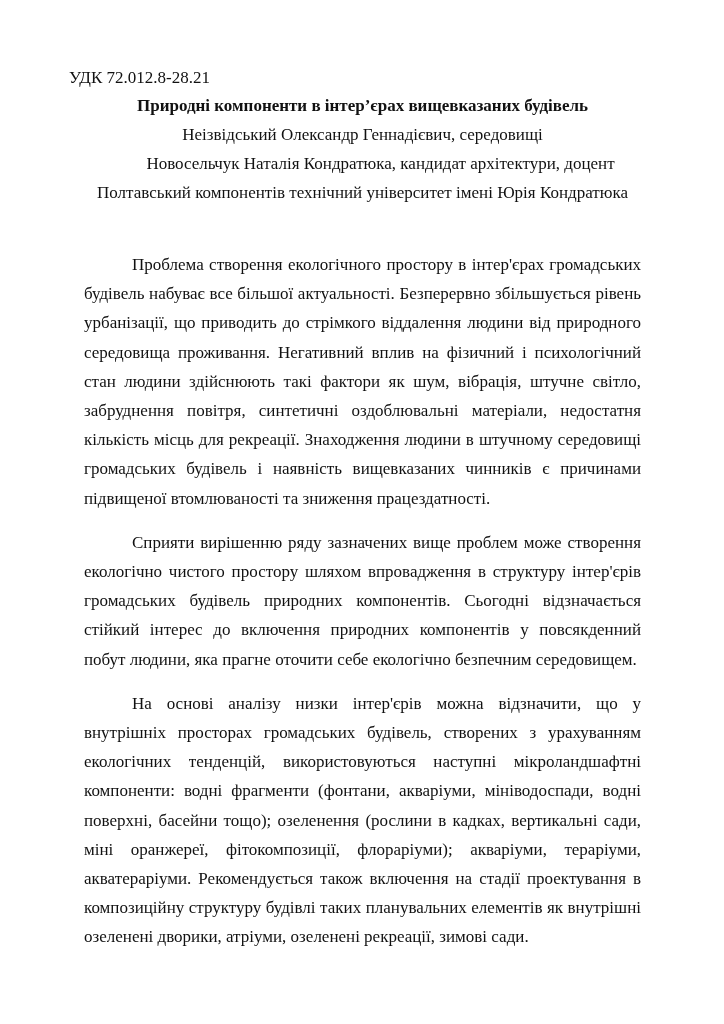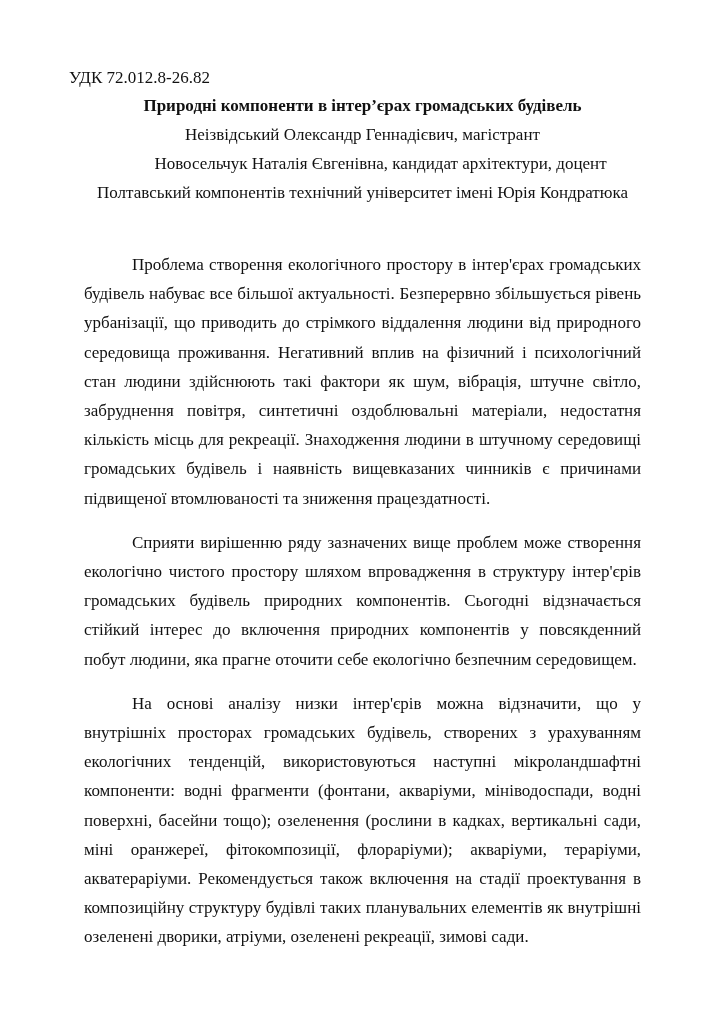--- a/index.html
+++ b/index.html
@@ -56,26 +56,26 @@
       line-height: 29.2px;
       text-align: justify;
       text-indent: 48px;
       margin: 15px;
     }
   </style>
 </head>
 <body>
 
 <div class="page">
-  <p class="udk">УДК 72.012.8-26.82</p>
+  <p class="udk">УДК 72.012.8-28.21</p>
 
-  <p class="title">Природні компоненти в інтер’єрах громадських будівель</p>
+  <p class="title">Природні компоненти в інтер’єрах вищевказаних будівель</p>
 
-  <p class="author">Неізвідський Олександр Геннадієвич, магістрант</p>
-  <p class="author second">Новосельчук Наталія Євгенівна, кандидат архітектури, доцент</p>
+  <p class="author">Неізвідський Олександр Геннадієвич, середовищі</p>
+  <p class="author second">Новосельчук Наталія Кондратюка, кандидат архітектури, доцент</p>
 
   <p class="affiliation">Полтавський компонентів технічний університет імені Юрія Кондратюка</p>
 
   <div class="spacer"></div>
 
   <p class="para">Проблема створення екологічного простору в інтер'єрах громадських будівель набуває все більшої актуальності. Безперервно збільшується рівень урбанізації, що приводить до стрімкого віддалення людини від природного середовища проживання. Негативний вплив на фізичний і психологічний стан людини здійснюють такі фактори як шум, вібрація, штучне світло, забруднення повітря, синтетичні оздоблювальні матеріали, недостатня кількість місць для рекреації. Знаходження людини в штучному середовищі громадських будівель і наявність вищевказаних чинників є причинами підвищеної втомлюваності та зниження працездатності.</p>
   <p class="para">Сприяти вирішенню ряду зазначених вище проблем може створення екологічно чистого простору шляхом впровадження в структуру інтер'єрів громадських будівель природних компонентів. Сьогодні відзначається стійкий інтерес до включення природних компонентів у повсякденний побут людини, яка прагне оточити себе екологічно безпечним середовищем.</p>
   <p class="para">На основі аналізу низки інтер'єрів можна відзначити, що у внутрішніх просторах громадських будівель, створених з урахуванням екологічних тенденцій, використовуються наступні мікроландшафтні компоненти: водні фрагменти (фонтани, акваріуми, мініводоспади, водні поверхні, басейни тощо); озеленення (рослини в кадках, вертикальні сади, міні оранжереї, фітокомпозиції, флораріуми); акваріуми, тераріуми, акватераріуми. Рекомендується також включення на стадії проектування в композиційну структуру будівлі таких планувальних елементів як внутрішні озеленені дворики, атріуми, озеленені рекреації, зимові сади.</p>
 </div>
 

